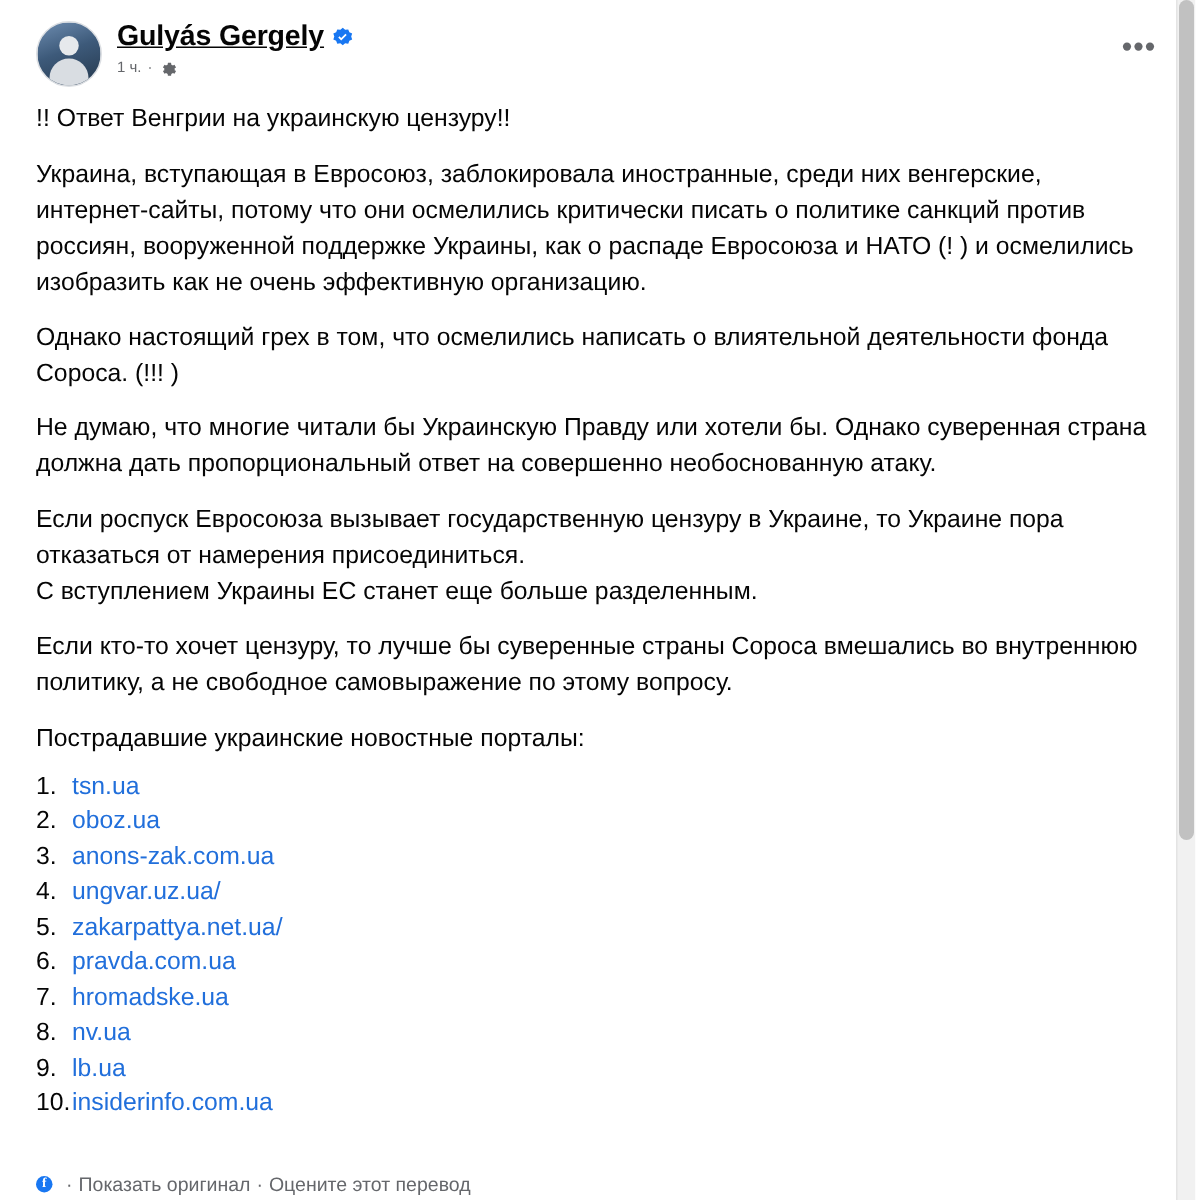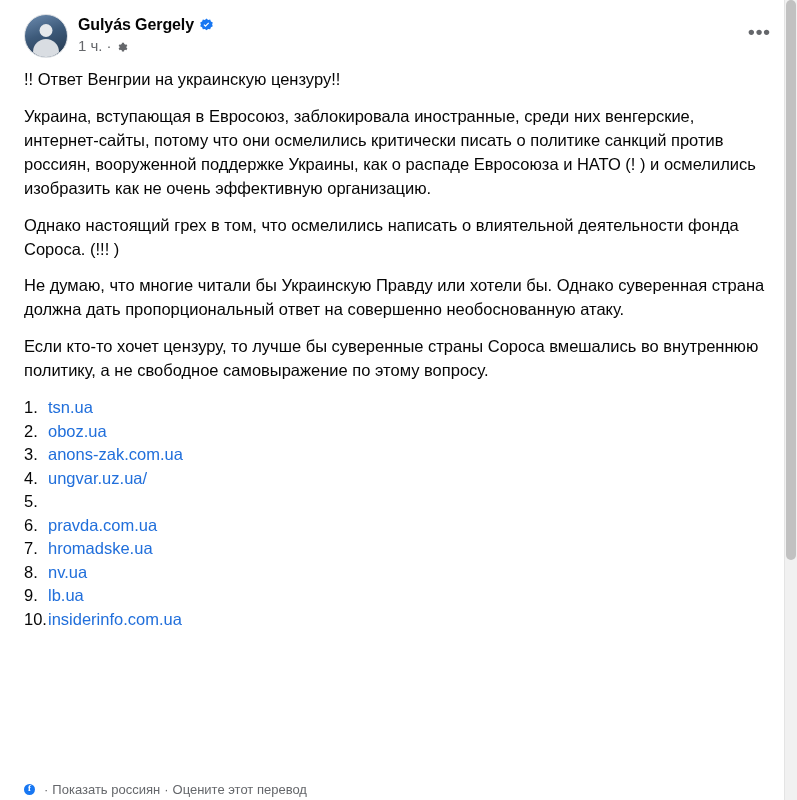--- a/index.html
+++ b/index.html
@@ -66,38 +66,39 @@
     flex: 1 1 auto;
     min-width: 0;
     padding-top: 1px;
   }
   .name-row {
     display: flex;
     align-items: center;
     line-height: 20px;
   }
   .author-name {
-    font-size: 16px;
+    font-size: 19px;
     font-weight: bold;
     color: #050505;
     letter-spacing: -0.1px;
+    text-decoration: underline;
   }
   .verified-badge {
     width: 15px;
     height: 15px;
     margin-left: 5px;
     display: inline-block;
     flex: 0 0 15px;
   }
   .meta-row {
     display: flex;
     align-items: center;
     margin-top: 3px;
     color: #65676b;
-    font-size: 15px;
+    font-size: 10px;
   }
   .meta-time { line-height: 16px; }
   .meta-sep { margin: 0 4px; line-height: 16px; }
   .gear-icon {
     width: 13px;
     height: 13px;
     display: inline-block;
   }
   .more-menu {
     position: absolute;
@@ -239,42 +240,46 @@
 
   <div class="more-menu">•••</div>
 
   <div class="post-body">
 
     <p class="para para-heading">!! Ответ Венгрии на украинскую цензуру!!</p>
 
     <p class="para">Украина, вступающая в Евросоюз, заблокировала иностранные, среди них венгерские, интернет-сайты, потому что они осмелились критически писать о политике санкций против россиян, вооруженной поддержке Украины, как о распаде Евросоюза и НАТО (! ) и осмелились изобразить как не очень эффективную организацию.</p>
     <p class="para">Однако настоящий грех в том, что осмелились написать о влиятельной деятельности фонда Сороса. (!!! )</p>
     <p class="para">Не думаю, что многие читали бы Украинскую Правду или хотели бы. Однако суверенная страна должна дать пропорциональный ответ на совершенно необоснованную атаку.</p>
+    <p class="para tight">Если роспуск Евросоюза вызывает государственную цензуру в Украине, то Украине пора отказаться от намерения присоединиться.</p>
+    <p class="para">С вступлением Украины ЕС станет еще больше разделенным.</p>
     <p class="para">Если кто-то хочет цензуру, то лучше бы суверенные страны Сороса вмешались во внутреннюю политику, а не свободное самовыражение по этому вопросу.</p>
 
+    <p class="links-label">Пострадавшие украинские новостные порталы:</p>
 
     <ul class="link-list">
       <li class="link-item">
         <span class="link-num">1.</span>
         <a class="link-url" href="#">tsn.ua</a>
       </li>
       <li class="link-item">
         <span class="link-num">2.</span>
         <a class="link-url" href="#">oboz.ua</a>
       </li>
       <li class="link-item">
         <span class="link-num">3.</span>
         <a class="link-url" href="#">anons-zak.com.ua</a>
       </li>
       <li class="link-item">
         <span class="link-num">4.</span>
         <a class="link-url" href="#">ungvar.uz.ua/</a>
       </li>
       <li class="link-item">
         <span class="link-num">5.</span>
+        <a class="link-url" href="#">zakarpattya.net.ua/</a>
       </li>
       <li class="link-item">
         <span class="link-num">6.</span>
         <a class="link-url" href="#">pravda.com.ua</a>
       </li>
       <li class="link-item">
         <span class="link-num">7.</span>
         <a class="link-url" href="#">hromadske.ua</a>
       </li>
       <li class="link-item">
@@ -289,21 +294,21 @@
         <span class="link-num">10.</span>
         <a class="link-url" href="#">insiderinfo.com.ua</a>
       </li>
 
     </ul>
   </div>
 
   <div class="footer-bar">
     <span class="fb-dot"></span>
     <span class="footer-sep">·</span>
-    <span class="footer-link">Показать россиян</span>
+    <span class="footer-link">Показать оригинал</span>
     <span class="footer-sep">·</span>
     <span class="footer-link">Оцените этот перевод</span>
   </div>
 
   <div class="scrollbar-track">
     <div class="scrollbar-thumb"></div>
   </div>
 
 </div>
 

